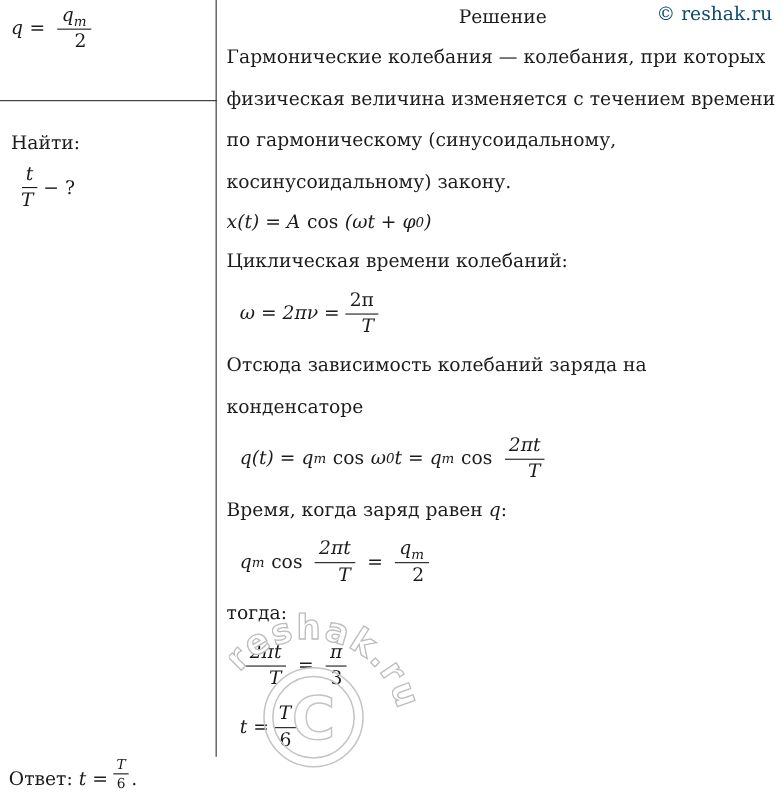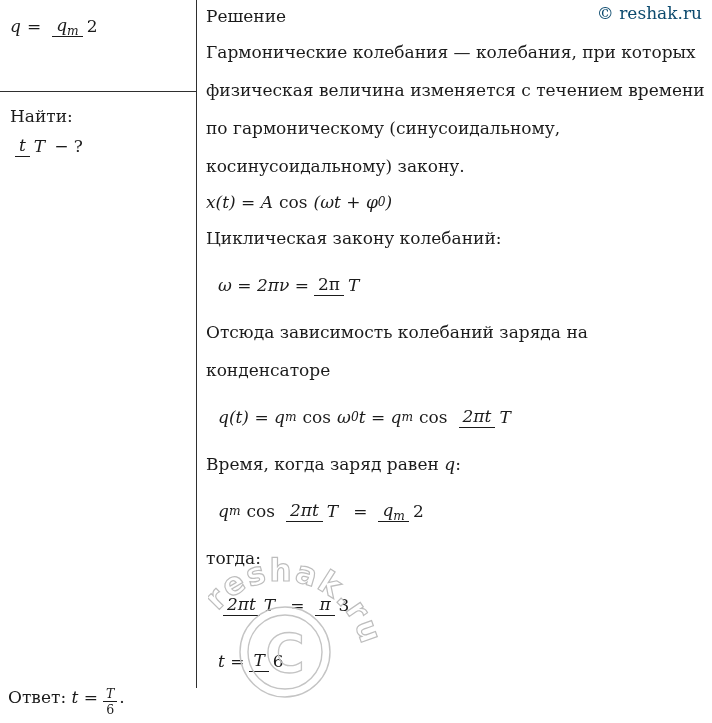--- a/index.html
+++ b/index.html
@@ -5,41 +5,41 @@
   html,body{margin:0;padding:0;background:#ffffff;}
   .page{
     position:relative;width:712px;height:723px;background:#ffffff;overflow:hidden;
     font-family:"DejaVu Serif","Liberation Serif",serif;color:#1b1b1b;font-size:17px;
   }
   
   .vline{position:absolute;left:196px;top:0;width:1px;height:688px;background:#2f2f2f;}
   .hline{position:absolute;left:0;top:91px;width:197px;height:1px;background:#2f2f2f;}
   
   .left{position:absolute;left:10px;top:0;width:180px;}
-  .find{position:absolute;left:10px;top:97px;width:180px;}
+  .find{position:absolute;left:10px;top:111px;width:180px;}
   .right{position:absolute;left:206px;top:0;width:502px;}
   .tline{line-height:38px;white-space:nowrap;}
-  .title-line{line-height:33px;white-space:nowrap;}
+  .title-line{line-height:33px;white-space:nowrap;text-align:center;}
   
   .formula{font-style:italic;}
   .frow{display:flex;align-items:center;white-space:nowrap;}
   .h34{height:34px;}
   .h56{height:56px;margin-left:12px;}
   .left .frow{height:52px;}
   .up{font-style:normal;}
   .cosword{font-style:normal;margin:0 6px;}
   .gap{margin:0 6px;}
-  .frac{display:inline-flex;flex-direction:row;align-items:flex-start;margin:0 5px;text-align:center;}
+  .frac{display:inline-flex;flex-direction:column;align-items:flex-end;margin:0 5px;text-align:center;}
   .frac .num{display:block;border-bottom:1.4px solid #1b1b1b;padding:0 4px 1px 4px;line-height:1.2;}
   .frac .den{display:block;padding:1px 4px 0 4px;line-height:1.2;}
   sub{font-size:0.72em;line-height:0;}
   
   .logo{position:absolute;top:3px;right:10px;font-size:17px;color:#0c4a6e;text-decoration:none;white-space:nowrap;}
   
-  .answer{position:absolute;left:8px;top:687px;display:flex;align-items:flex-start;height:32px;white-space:nowrap;}
+  .answer{position:absolute;left:8px;top:687px;display:flex;align-items:flex-end;height:32px;white-space:nowrap;}
   .answer .frac-sm{display:inline-flex;flex-direction:column;align-items:center;margin:0 2px 0 5px;font-size:12.5px;}
   .answer .frac-sm .num{display:block;border-bottom:1px solid #1b1b1b;padding:0 3px;line-height:1.15;}
   .answer .frac-sm .den{display:block;padding-top:1px;line-height:1.15;}
   
   .watermark{position:absolute;left:208px;top:545px;width:210px;height:176px;z-index:5;pointer-events:none;}
 </style>
 </head>
 <body>
 
 <div class="page">
@@ -80,21 +80,21 @@
     <div class="tline">косинусоидальному) закону.</div>
 
     <div class="frow formula h34">
       <span>x(t) = A</span>
       <span class="cosword">cos</span>
       <span>(ωt + φ</span>
         <sub>0</sub>
         <span>)</span>
     </div>
 
-    <div class="tline">Циклическая закону колебаний:</div>
+    <div class="tline">Циклическая времени колебаний:</div>
 
     <div class="frow formula h56">
       <span>ω = 2πν =</span>
       <span class="frac">
         <span class="num up">2π</span>
         <span class="den">T</span>
       </span>
     </div>
 
     <div class="tline">Отсюда зависимость колебаний заряда на</div>

